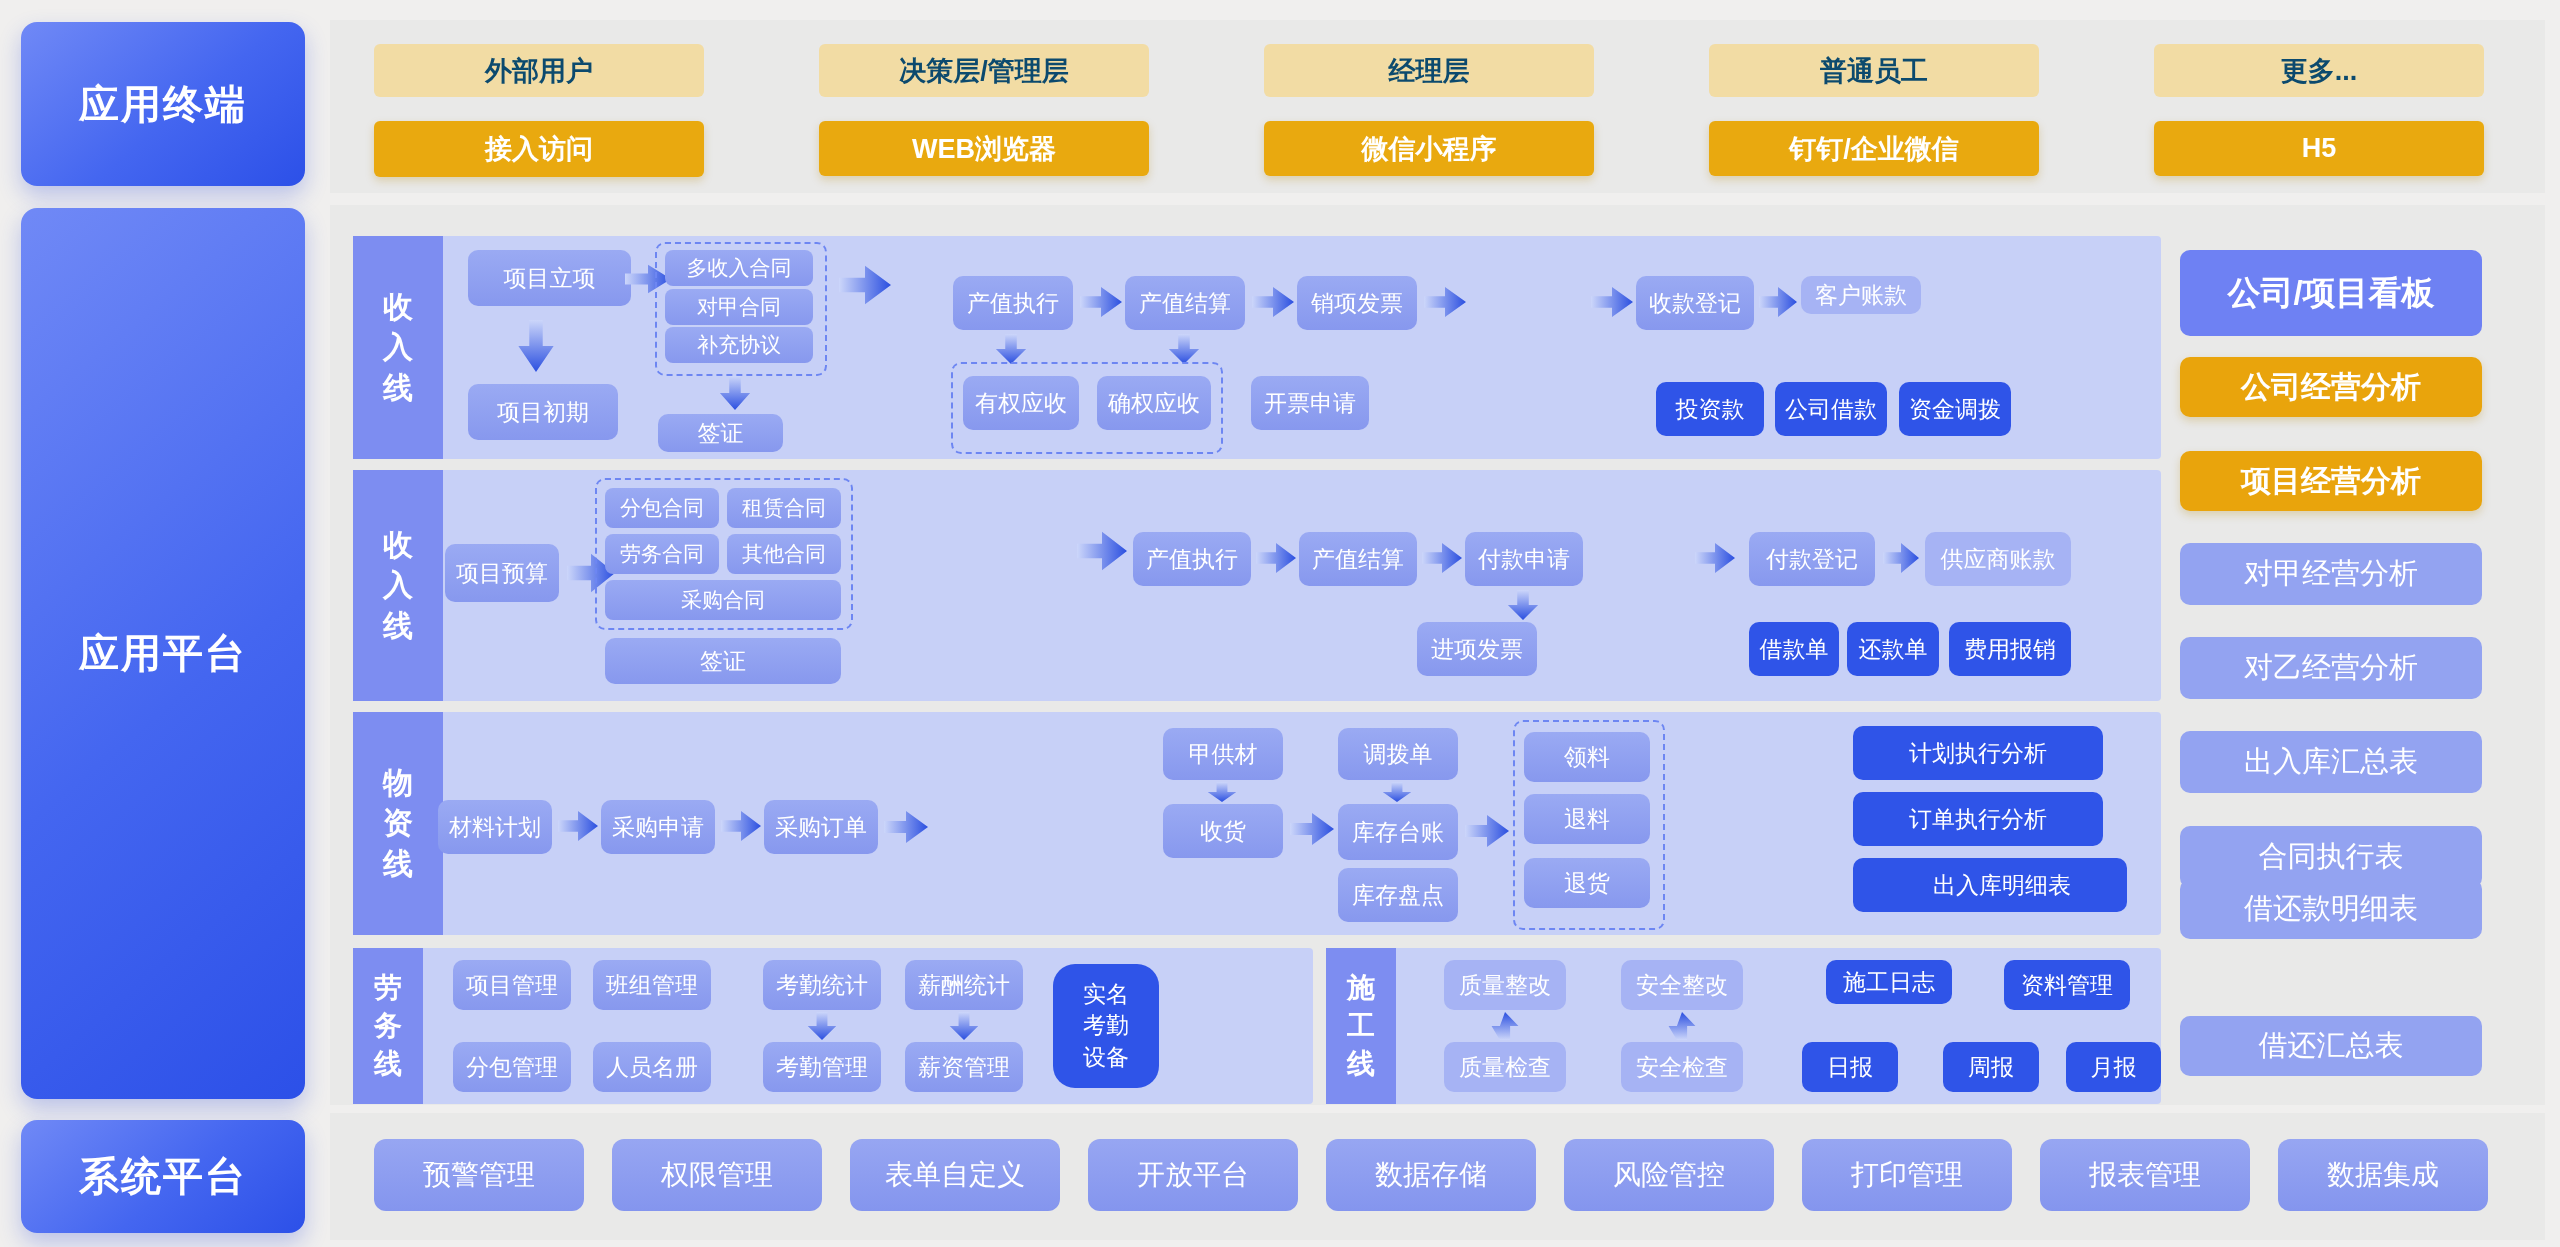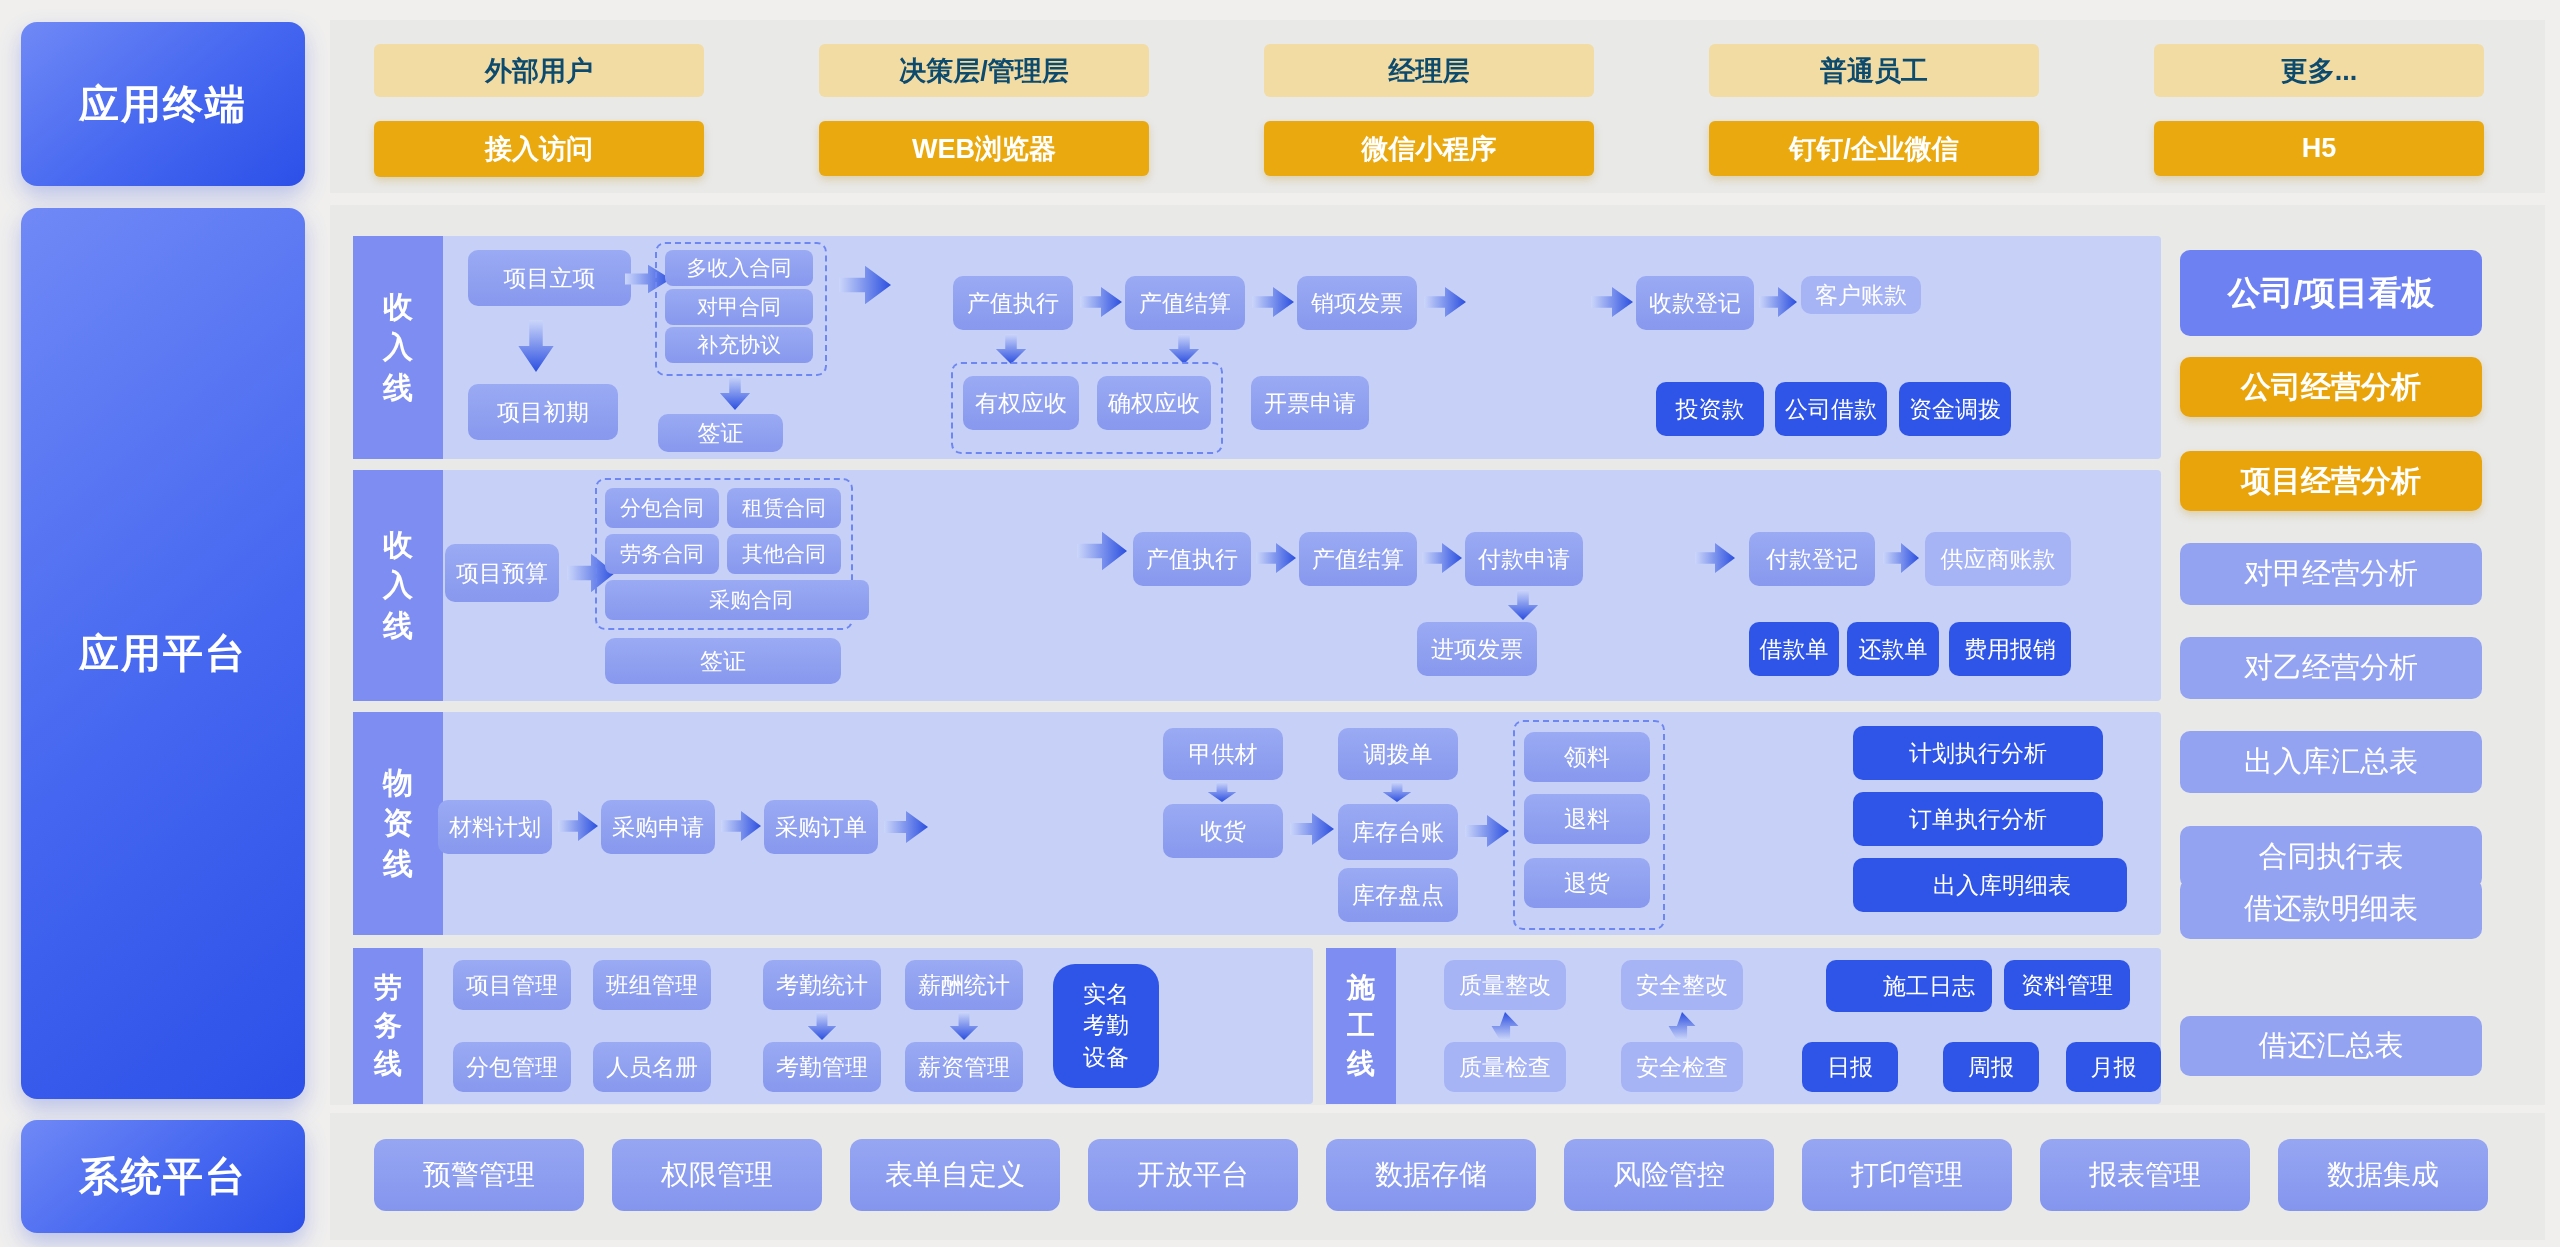--- a/index.html
+++ b/index.html
@@ -90,21 +90,21 @@
   <div class="strip" style="left:0;top:0;width:90px;height:231px;">收
 入
 线</div>
   <div class="bx" style="left:92px;top:74px;width:114px;height:58px;">项目预算</div>
   <div class="ar" style="left:214px;top:80px;width:48px;height:46px;"></div>
   <div class="dashed" style="left:242px;top:8px;width:254px;height:148px;"></div>
   <div class="bx bx-sm" style="left:252px;top:18px;width:114px;height:40px;">分包合同</div>
   <div class="bx bx-sm" style="left:374px;top:18px;width:114px;height:40px;">租赁合同</div>
   <div class="bx bx-sm" style="left:252px;top:64px;width:114px;height:40px;">劳务合同</div>
   <div class="bx bx-sm" style="left:374px;top:64px;width:114px;height:40px;">其他合同</div>
-  <div class="bx bx-sm" style="left:252px;top:110px;width:236px;height:40px;padding-left:28px;">采购合同</div>
+  <div class="bx bx-sm" style="left:252px;top:110px;width:236px;height:40px;">采购合同</div>
   <div class="bx" style="left:252px;top:168px;width:236px;height:46px;">签证</div>
   <div class="ar" style="left:724px;top:58px;width:50px;height:46px;"></div>
   <div class="bx" style="left:780px;top:62px;width:118px;height:54px;">产值执行</div>
   <div class="ar" style="left:903px;top:70px;width:40px;height:36px;"></div>
   <div class="bx" style="left:946px;top:62px;width:118px;height:54px;">产值结算</div>
   <div class="ar" style="left:1069px;top:70px;width:40px;height:36px;"></div>
   <div class="bx" style="left:1112px;top:62px;width:118px;height:54px;">付款申请</div>
   <div class="ar" style="left:1342px;top:70px;width:40px;height:36px;"></div>
   <div class="bx" style="left:1396px;top:62px;width:126px;height:54px;">付款登记</div>
   <div class="ar" style="left:1530px;top:70px;width:36px;height:36px;"></div>
@@ -162,21 +162,21 @@
 考勤
 设备</div>
 </div>
 
 <div class="panel" style="left:1326px;top:948px;width:835px;height:156px;">
   <div class="strip strip-sm" style="left:0;top:0;width:70px;height:156px;">施
 工
 线</div>
   <div class="bx bx-lt" style="left:118px;top:12px;width:122px;height:50px;">质量整改</div>
   <div class="bx bx-lt" style="left:295px;top:12px;width:122px;height:50px;">安全整改</div>
-  <div class="bx dk" style="left:500px;top:12px;width:126px;height:52px;padding-left:40px;">施工日志</div>
+  <div class="bx dk" style="left:500px;top:12px;width:126px;height:44px;">施工日志</div>
   <div class="bx dk" style="left:678px;top:12px;width:126px;height:50px;">资料管理</div>
   <div class="au" style="left:163px;top:64px;width:32px;height:28px;"></div>
   <div class="au" style="left:340px;top:64px;width:32px;height:28px;"></div>
   <div class="bx bx-lt" style="left:118px;top:94px;width:122px;height:50px;">质量检查</div>
   <div class="bx bx-lt" style="left:295px;top:94px;width:122px;height:50px;">安全检查</div>
   <div class="bx dk" style="left:476px;top:94px;width:96px;height:50px;">日报</div>
   <div class="bx dk" style="left:617px;top:94px;width:96px;height:50px;">周报</div>
   <div class="bx dk" style="left:740px;top:94px;width:95px;height:50px;">月报</div>
 </div>
 

